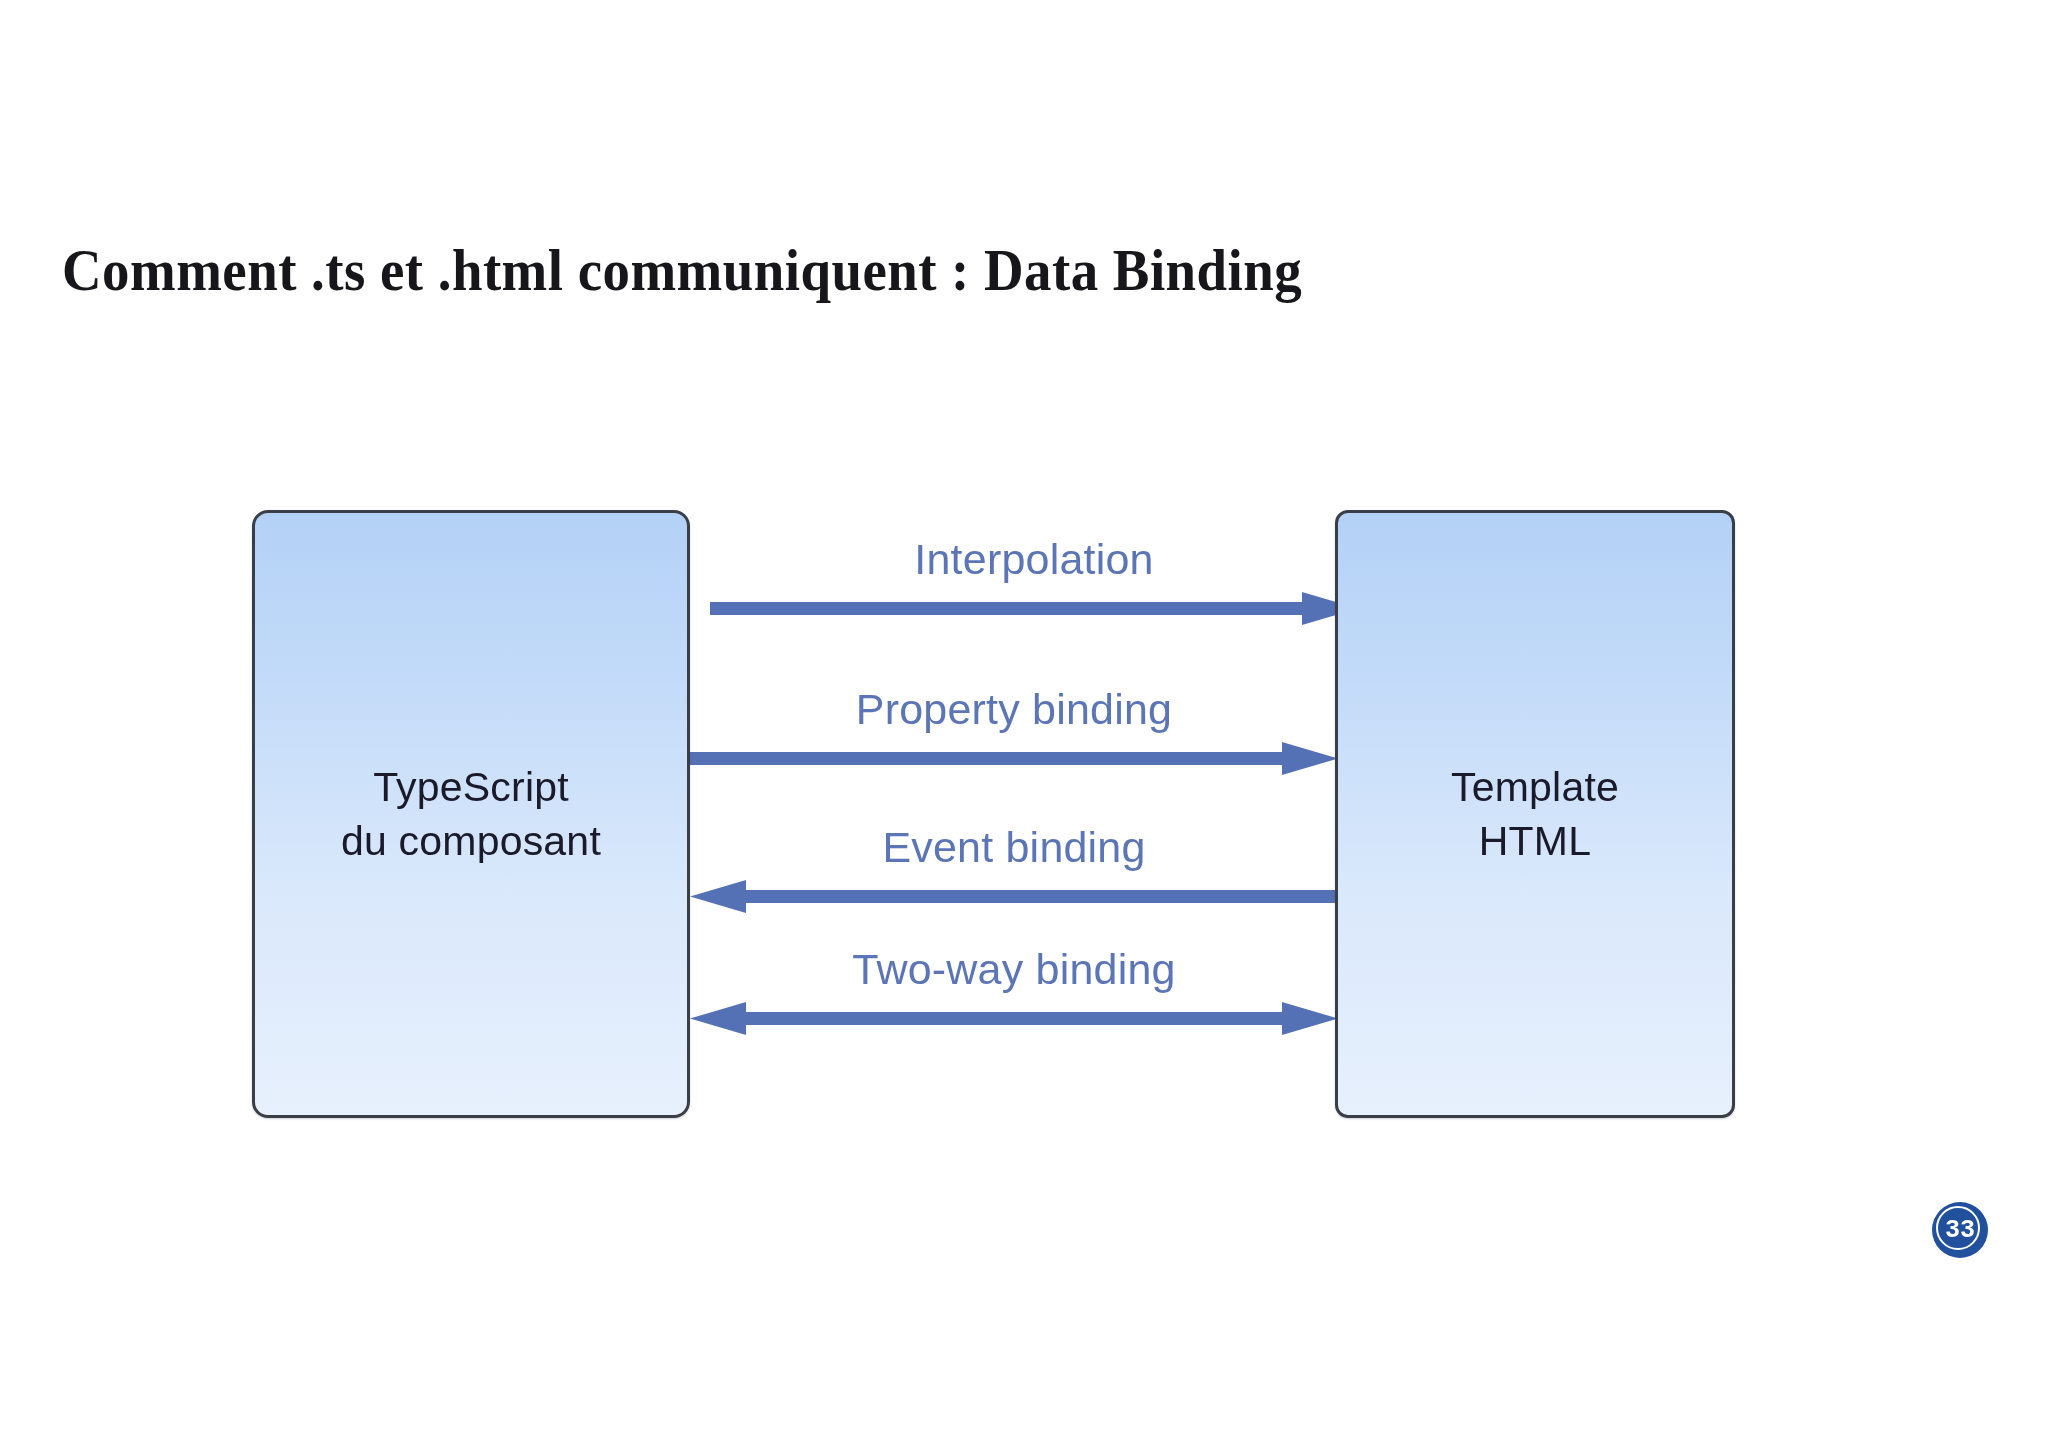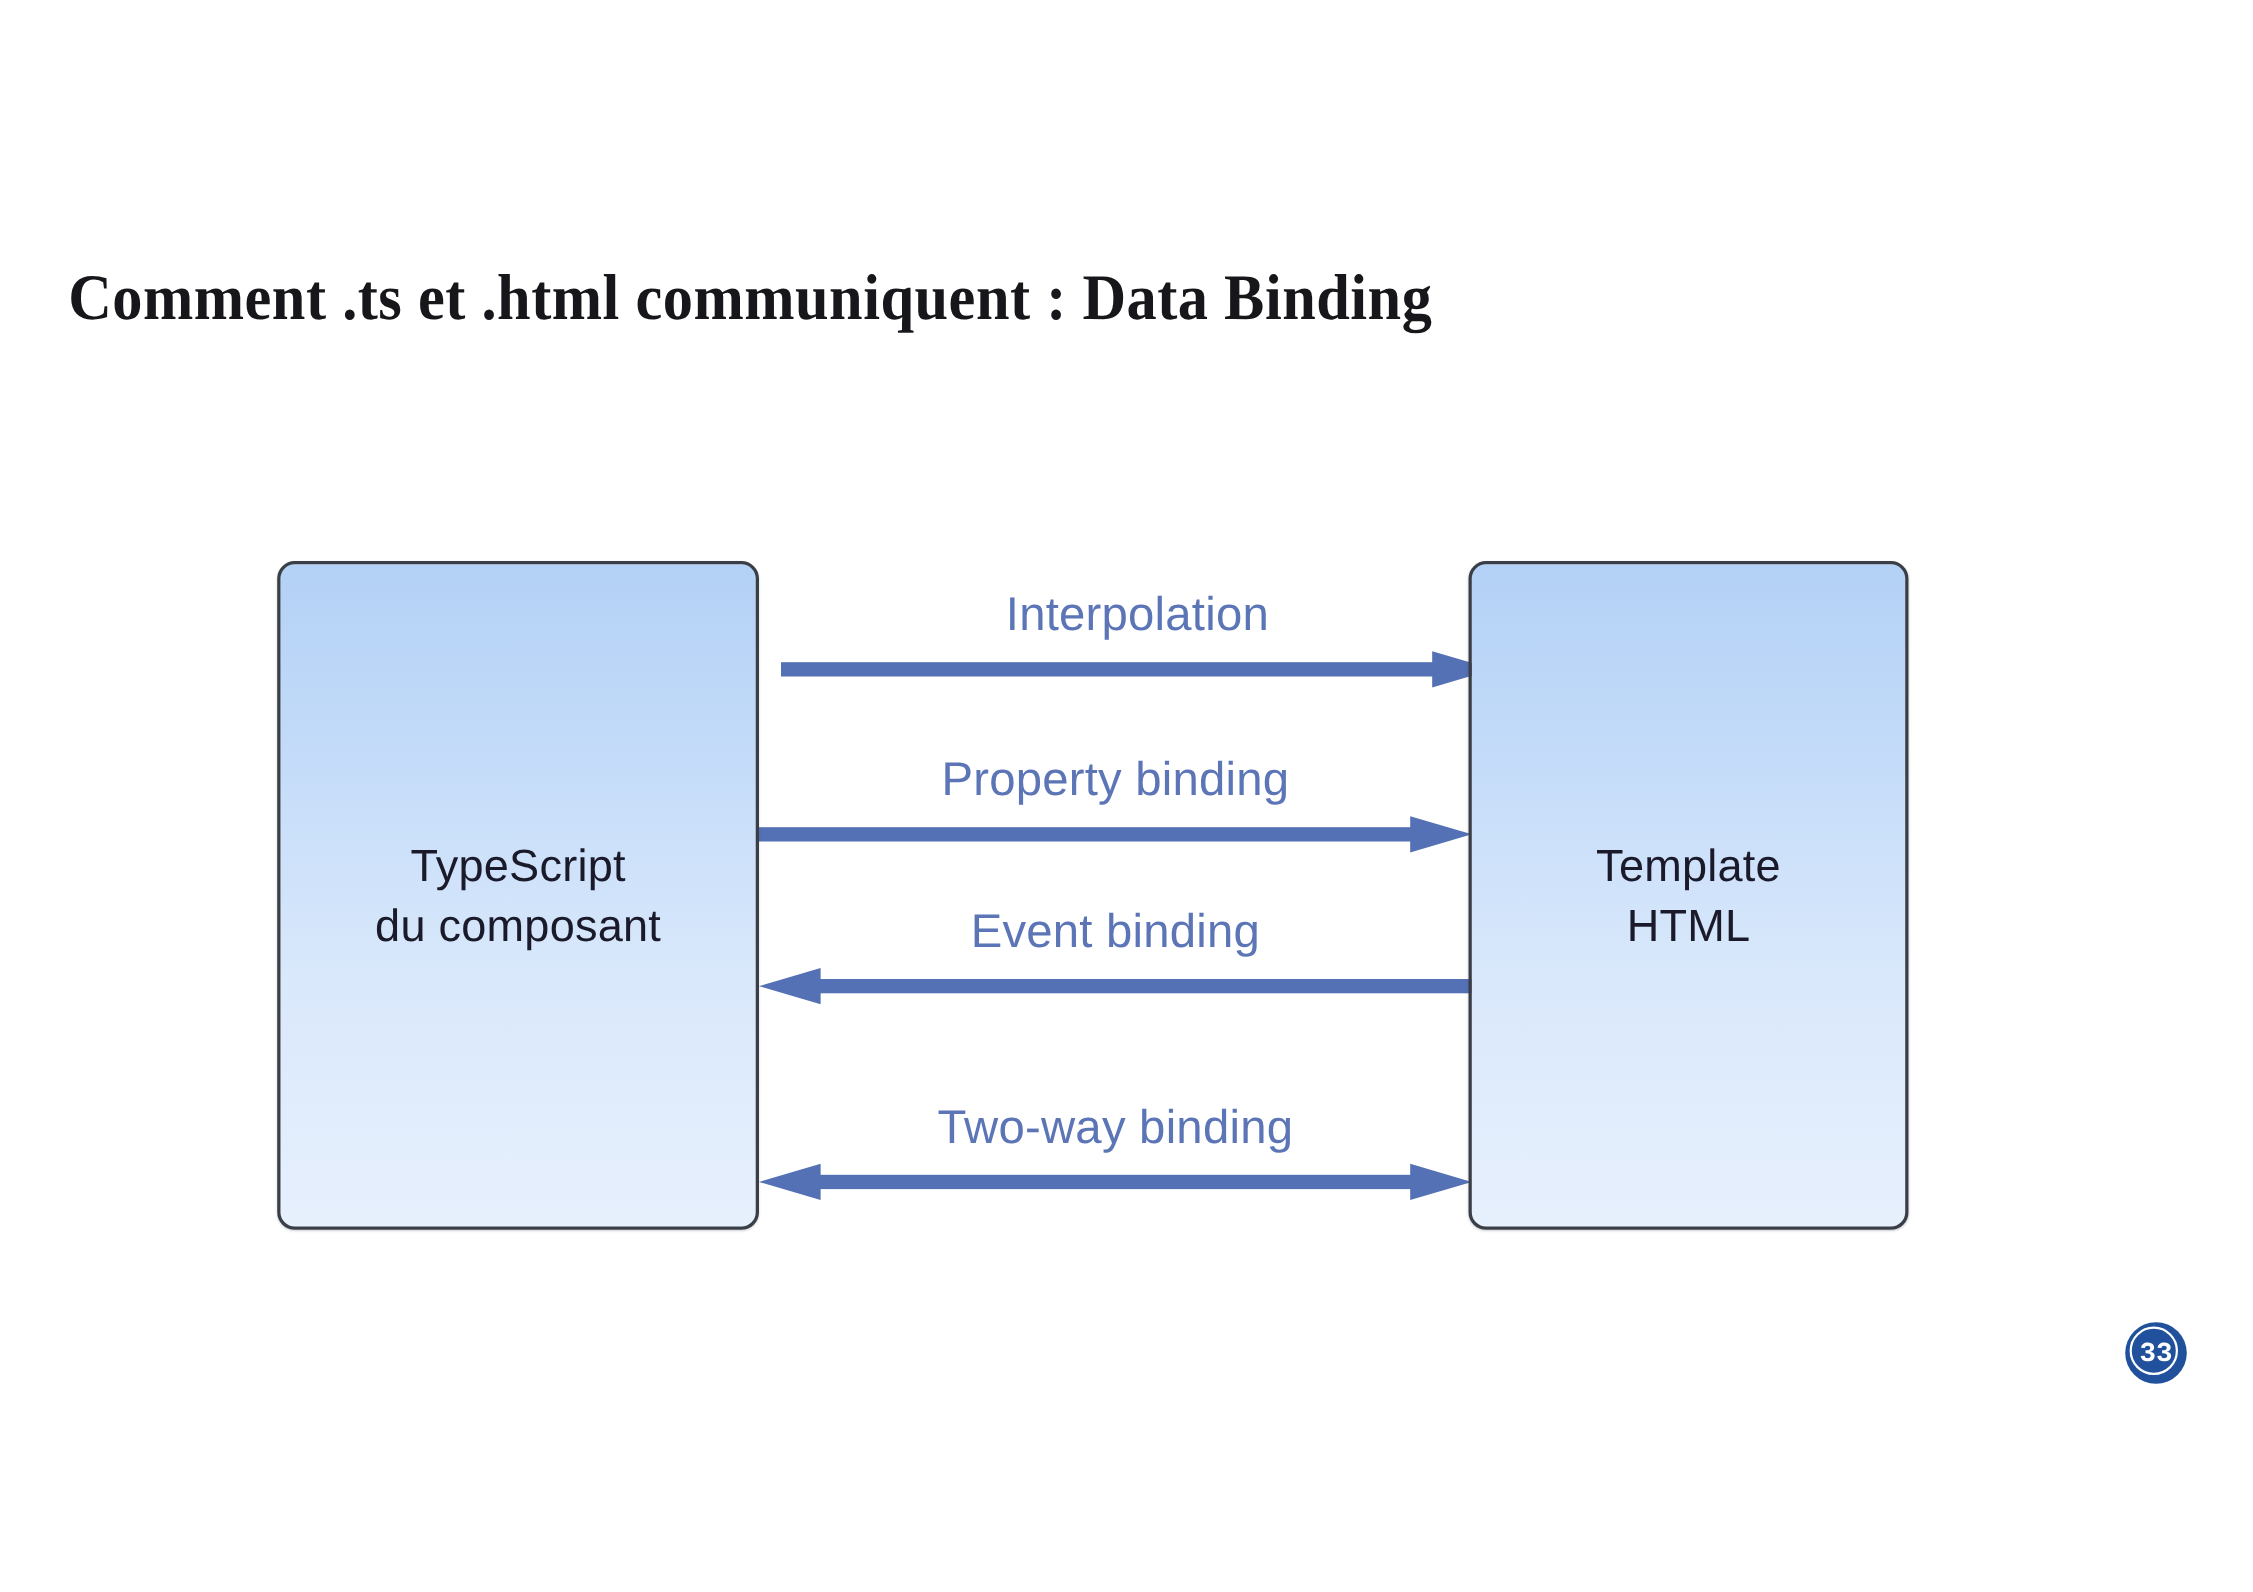--- a/index.html
+++ b/index.html
@@ -68,20 +68,21 @@
     top: 510px;
     width: 438px;
     height: 608px;
   }
 
   #node-template {
     left: 1335px;
     top: 510px;
     width: 400px;
     height: 608px;
+    border-radius: 13px;
   }
 
   
   .arrow-group {
     position: absolute;
     left: 690px;
     width: 648px;
     height: 110px;
     z-index: 2;
   }
@@ -106,21 +107,21 @@
     top: 52px;
     width: 648px;
     height: 46px;
     display: block;
   }
 
   
   #arrow-interpolation     { top: 534px; margin-left: 20px; }
   #arrow-property-binding  { top: 684px; }
   #arrow-event-binding     { top: 810px; margin-top: 12px; }
-  #arrow-two-way-binding   { top: 1000px; }
+  #arrow-two-way-binding   { top: 944px; }
 
   
   #page-badge {
     position: absolute;
     left: 1932px;
     top: 1202px;
     width: 56px;
     height: 56px;
     border-radius: 50%;
     background: #21519c;

